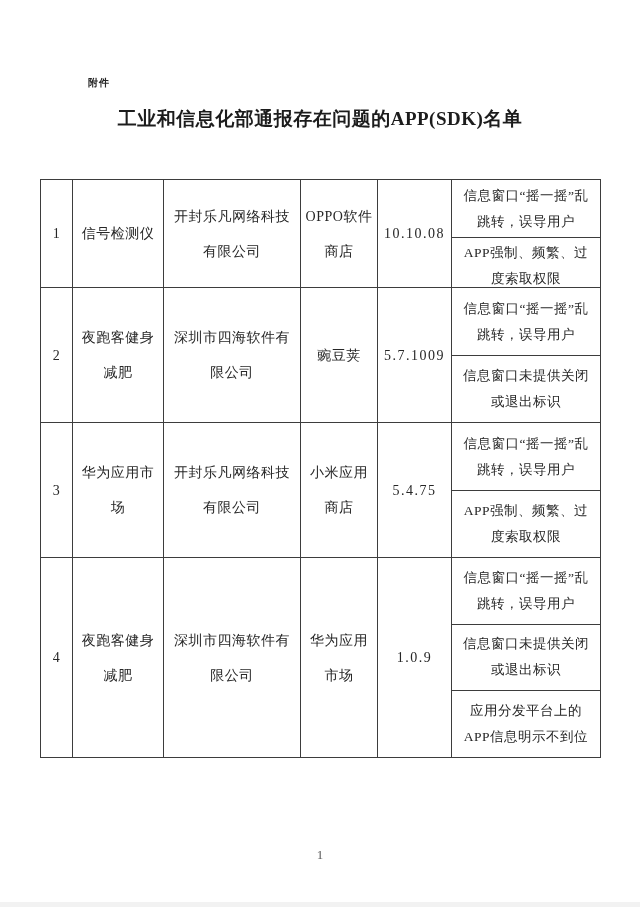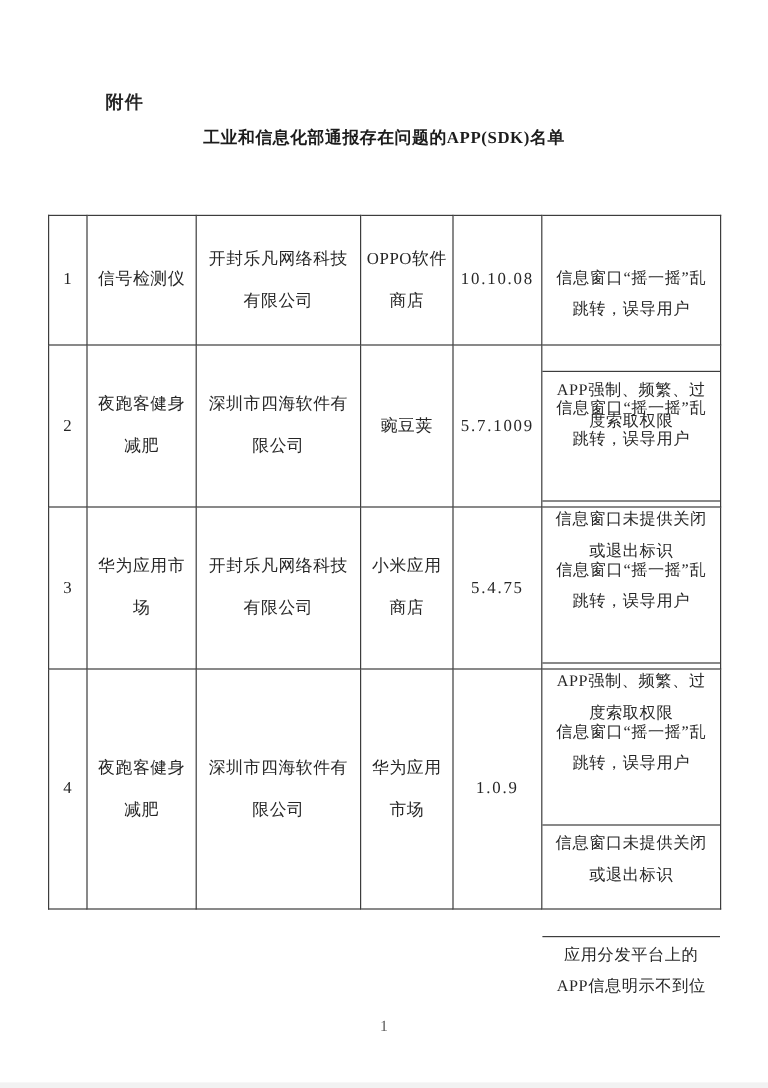--- a/index.html
+++ b/index.html
@@ -9,31 +9,31 @@
     background: #ffffff;
     position: relative;
     font-family: "Liberation Serif", "DejaVu Serif", serif;
     color: #262626;
     overflow: hidden;
   }
   .attachment-label {
     position: absolute;
     left: 88px;
     top: 76px;
-    font-size: 15px;
+    font-size: 10px;
     font-weight: 600;
     letter-spacing: 1px;
   }
   .doc-title {
     position: absolute;
     left: 0;
     width: 640px;
     top: 106px;
     text-align: center;
-    font-size: 14px;
+    font-size: 19px;
     font-weight: bold;
     letter-spacing: 0.5px;
     color: #1c1c1c;
   }
   table.app-table {
     position: absolute;
     left: 40px;
     top: 179px;
     width: 560px;
     border-collapse: collapse;
@@ -70,21 +70,20 @@
     flex: 1;
     display: flex;
     align-items: center;
     justify-content: center;
     border-top: 1px solid #3d3d3d;
     padding: 2px 8px;
     box-sizing: border-box;
     font-size: 13.5px;
     line-height: 26px;
     letter-spacing: 0.5px;
-    margin-top: 36px;
   }
   .issue-subcell:first-child { border-top: none; }
   .h108 { height: 106px; }
   .h135 { height: 133px; }
   .h200 { height: 198px; }
   .page-number {
     position: absolute;
     left: 0;
     width: 640px;
     top: 847px;

